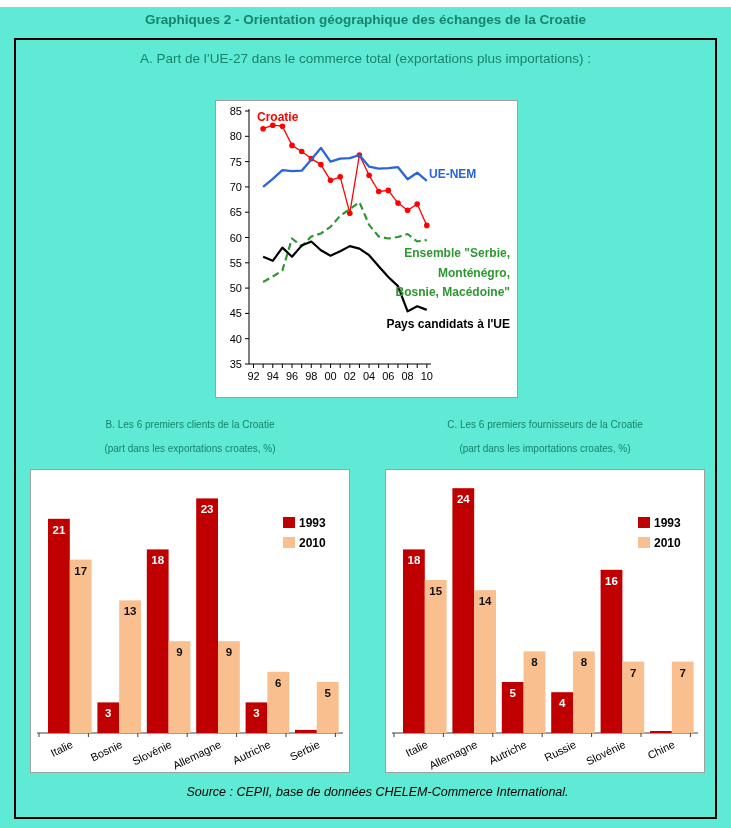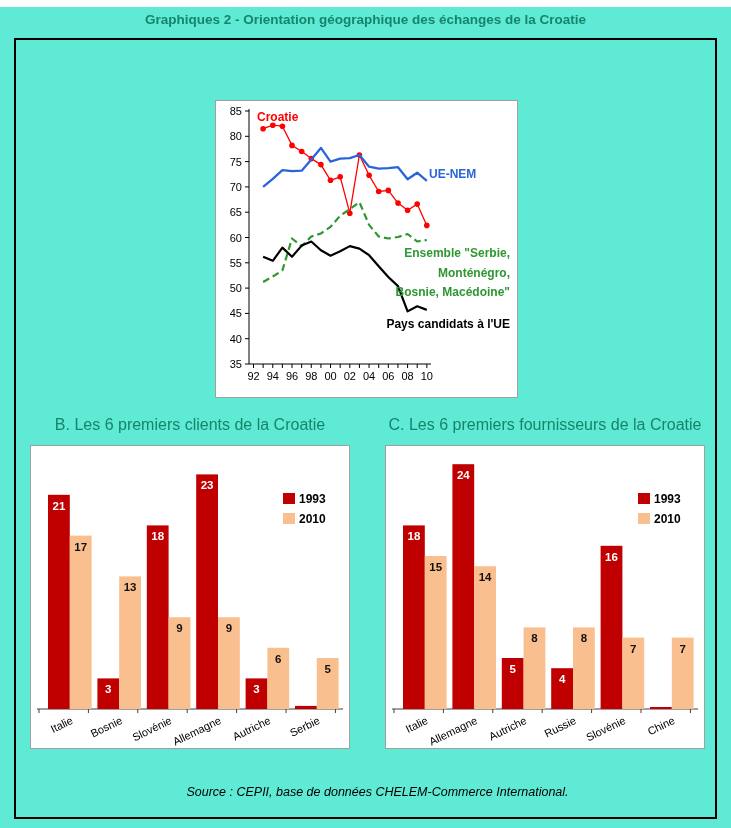--- a/index.html
+++ b/index.html
@@ -7,21 +7,21 @@
   .page { position:relative; width:731px; height:828px; background:#5eead4; overflow:hidden;margin-top:7px; }
   .fig-title { position:absolute; top:5px; left:0; width:100%; text-align:center;
                font-size:13.5px; font-weight:bold; color:#17846B; }
   .frame { position:absolute; left:14px; top:31px; width:699px; height:777px; border:2px solid #000; }
   .pa-title { position:absolute; top:7px; left:0; width:100%; text-align:center;
               color:#17846B; font-size:13.5px; line-height:23px; }
   .pa-box { position:absolute; left:199px; top:60px; width:301px; height:296px; border:1px solid #A0A0A0; background:#fff; }
   .panel { position:absolute; top:373px; width:320px; }
   .panel.b { left:14px; }
   .panel.c { left:369px; }
-  .p-title { text-align:center; color:#17846B; font-size:16px; line-height:24px; }
+  .p-title { text-align:center; color:#17846B; font-size:10px; line-height:24px; }
   .p-box { margin-top:8px; width:318px; height:302px; border:1px solid #A0A0A0; background:#fff; }
   .source { position:absolute; left:12px; top:745px; width:100%; text-align:center;
             font-style:italic; font-size:12.5px; color:#000; }
   svg { display:block; }
   svg text { font-family:"Liberation Sans", sans-serif; }
   .tick  { font-size:11px; fill:#000; }
   .slabel{ font-size:12px; font-weight:bold; }
   .bval  { font-size:11.5px; font-weight:bold; }
   .cat   { font-size:11px; fill:#000; }
   .leg   { font-size:12px; font-weight:bold; fill:#000; }
@@ -29,20 +29,21 @@
 </head>
 <body>
 
 <div class="page">
 
   <div class="fig-title">Graphiques 2 - Orientation géographique des échanges de la Croatie</div>
 
   <div class="frame">
 
     <div class="pa-title">
+      <div>A. Part de l’UE-27 dans le commerce total (exportations plus importations) :</div>
     </div>
 
     <div class="pa-box">
       <svg id="chartA" width="301" height="296" viewBox="0 0 301 296">
           <g>
             <line x1="33" y1="8" x2="33" y2="263" stroke="#000" stroke-width="1"></line>
             <line x1="33" y1="263" x2="215" y2="263" stroke="#000" stroke-width="1"></line>
             <line x1="29" y1="263" x2="33" y2="263" stroke="#000" stroke-width="1"></line>
             <text x="26" y="267" text-anchor="end" class="tick">35</text>
             <line x1="29" y1="237.7" x2="33" y2="237.7" stroke="#000" stroke-width="1"></line>
@@ -138,20 +139,21 @@
           </g>
           <g>
             <text x="294" y="227" text-anchor="end" fill="#000000" class="slabel">Pays candidats à l'UE</text>
           </g>
         </svg>
     </div>
 
     <div class="panel b">
       <div class="p-title">
         <div>B. Les 6 premiers clients de la Croatie</div>
+        <div>(part dans les exportations croates, %)</div>
       </div>
       <div class="p-box">
         <svg id="chartB" width="318" height="302" viewBox="0 0 318 302">
             <g>
               <line x1="6" y1="263" x2="312" y2="263" stroke="#404040" stroke-width="1"></line>
               <line x1="8" y1="263" x2="8" y2="267" stroke="#404040" stroke-width="1"></line>
               <line x1="57.4" y1="263" x2="57.4" y2="267" stroke="#404040" stroke-width="1"></line>
               <line x1="106.8" y1="263" x2="106.8" y2="267" stroke="#404040" stroke-width="1"></line>
               <line x1="156.2" y1="263" x2="156.2" y2="267" stroke="#404040" stroke-width="1"></line>
               <line x1="205.6" y1="263" x2="205.6" y2="267" stroke="#404040" stroke-width="1"></line>
@@ -205,20 +207,21 @@
               <rect x="252" y="67" width="12" height="11" fill="#FABF8F"></rect>
               <text x="268" y="77" class="leg">2010</text>
             </g>
           </svg>
       </div>
     </div>
 
     <div class="panel c">
       <div class="p-title">
         <div>C. Les 6 premiers fournisseurs de la Croatie</div>
+        <div>(part dans les importations croates, %)</div>
       </div>
       <div class="p-box">
         <svg id="chartC" width="318" height="302" viewBox="0 0 318 302">
             <g>
               <line x1="6" y1="263" x2="312" y2="263" stroke="#404040" stroke-width="1"></line>
               <line x1="8" y1="263" x2="8" y2="267" stroke="#404040" stroke-width="1"></line>
               <line x1="57.4" y1="263" x2="57.4" y2="267" stroke="#404040" stroke-width="1"></line>
               <line x1="106.8" y1="263" x2="106.8" y2="267" stroke="#404040" stroke-width="1"></line>
               <line x1="156.2" y1="263" x2="156.2" y2="267" stroke="#404040" stroke-width="1"></line>
               <line x1="205.6" y1="263" x2="205.6" y2="267" stroke="#404040" stroke-width="1"></line>

